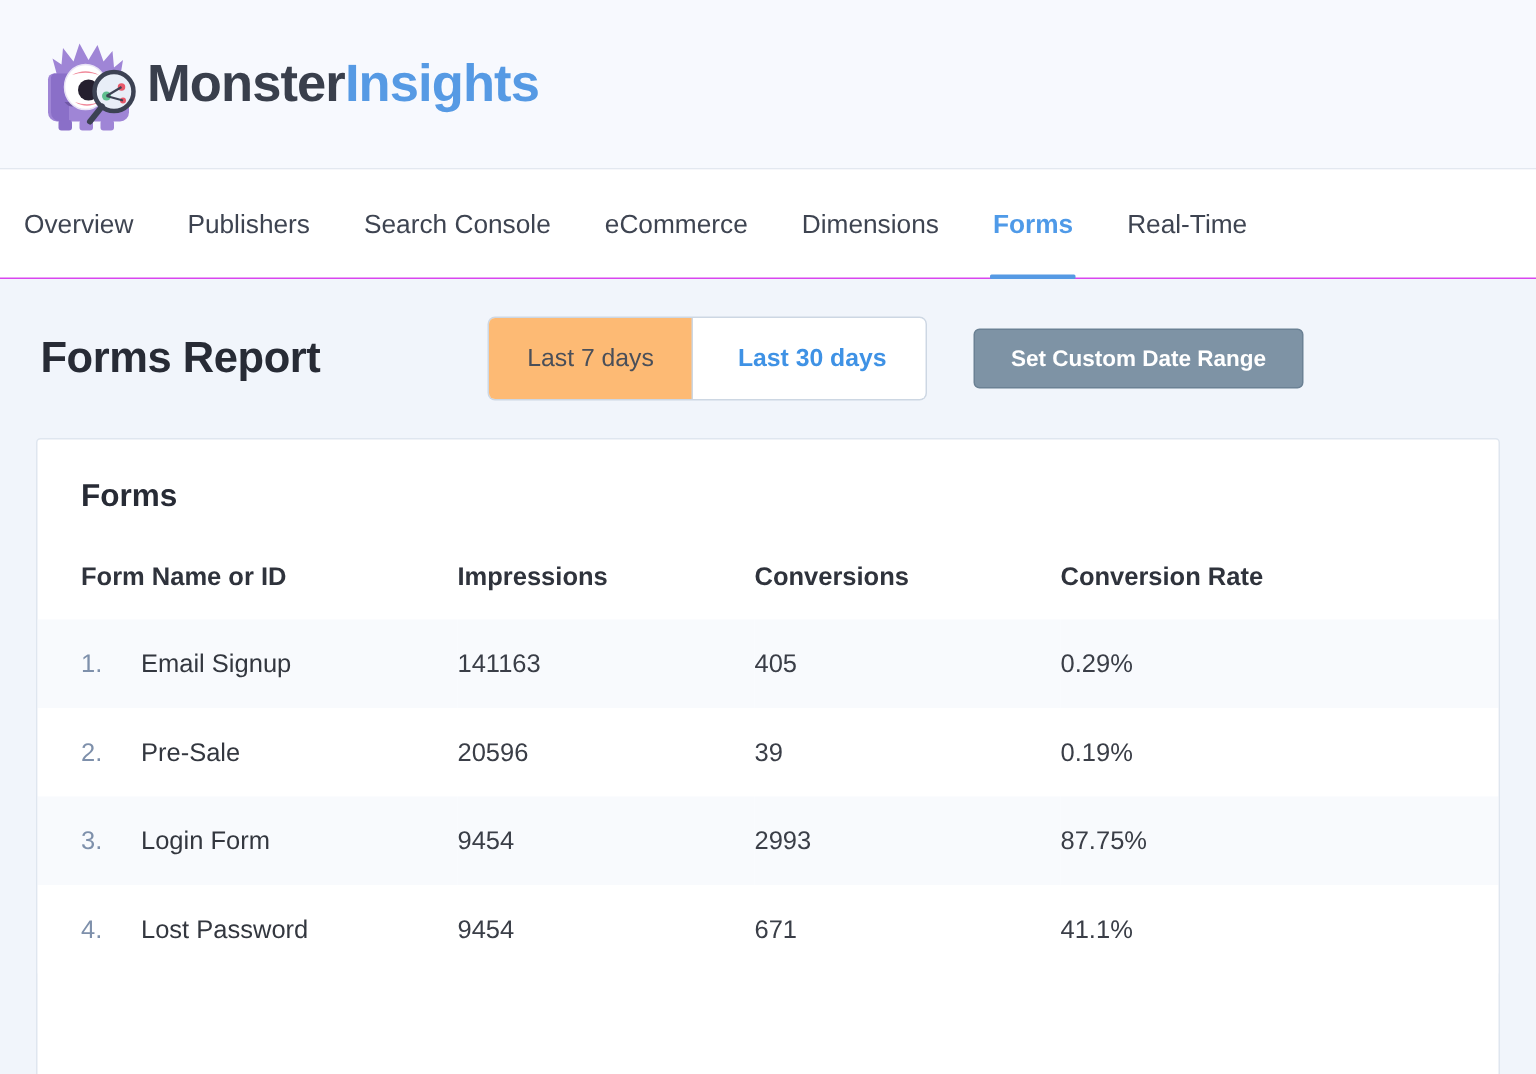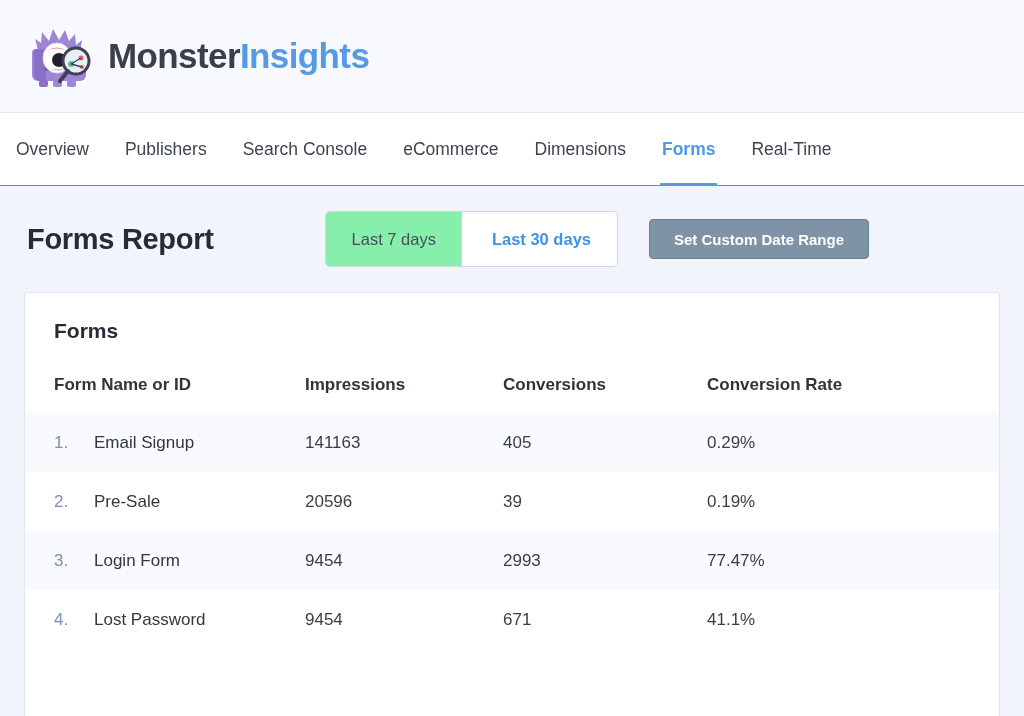--- a/index.html
+++ b/index.html
@@ -23,21 +23,21 @@
     background: #f7f9fe;
     display: flex;
     align-items: center;
     padding-left: 26px;
     border-bottom: 1px solid #e3e8f0;
   }
 
   .logo-wrap {
     display: flex;
     align-items: center;
-    gap: 10px;
+    gap: 0;
     justify-content: flex-end;
   }
 
   .mascot {
     width: 72px;
     height: 72px;
     flex: none;
     display: block;
   }
 
@@ -118,21 +118,21 @@
     overflow: hidden;
     box-shadow: 0 0 0 1px #cdd7e3;
   }
 
   .seg-btn {
     font-family: "Liberation Sans", sans-serif;
     font-size: 16.5px;
     padding: 0 26px;
     height: 54px;
     line-height: 54px;
-    background: #86efac;
+    background: #fdba74;
     color: #4a4f59;
     border: none;
     cursor: pointer;
     white-space: nowrap;
   }
 
   .seg-btn + .seg-btn { box-shadow: -1px 0 0 #cdd7e3; padding-left: 30px; }
 
   .seg-btn.active {
     background: #ffffff;
@@ -301,21 +301,21 @@
           <td class="col-conv">39</td>
           <td class="col-rate">0.19%</td>
         </tr>
 
         <tr class="odd">
           <td class="col-name">
             <span class="rank">3.</span><span class="form-name">Login Form</span>
           </td>
           <td class="col-imp">9454</td>
           <td class="col-conv">2993</td>
-          <td class="col-rate">77.47%</td>
+          <td class="col-rate">87.75%</td>
         </tr>
 
         <tr class="even">
           <td class="col-name">
             <span class="rank">4.</span><span class="form-name">Lost Password</span>
           </td>
           <td class="col-imp">9454</td>
           <td class="col-conv">671</td>
           <td class="col-rate">41.1%</td>
         </tr>

